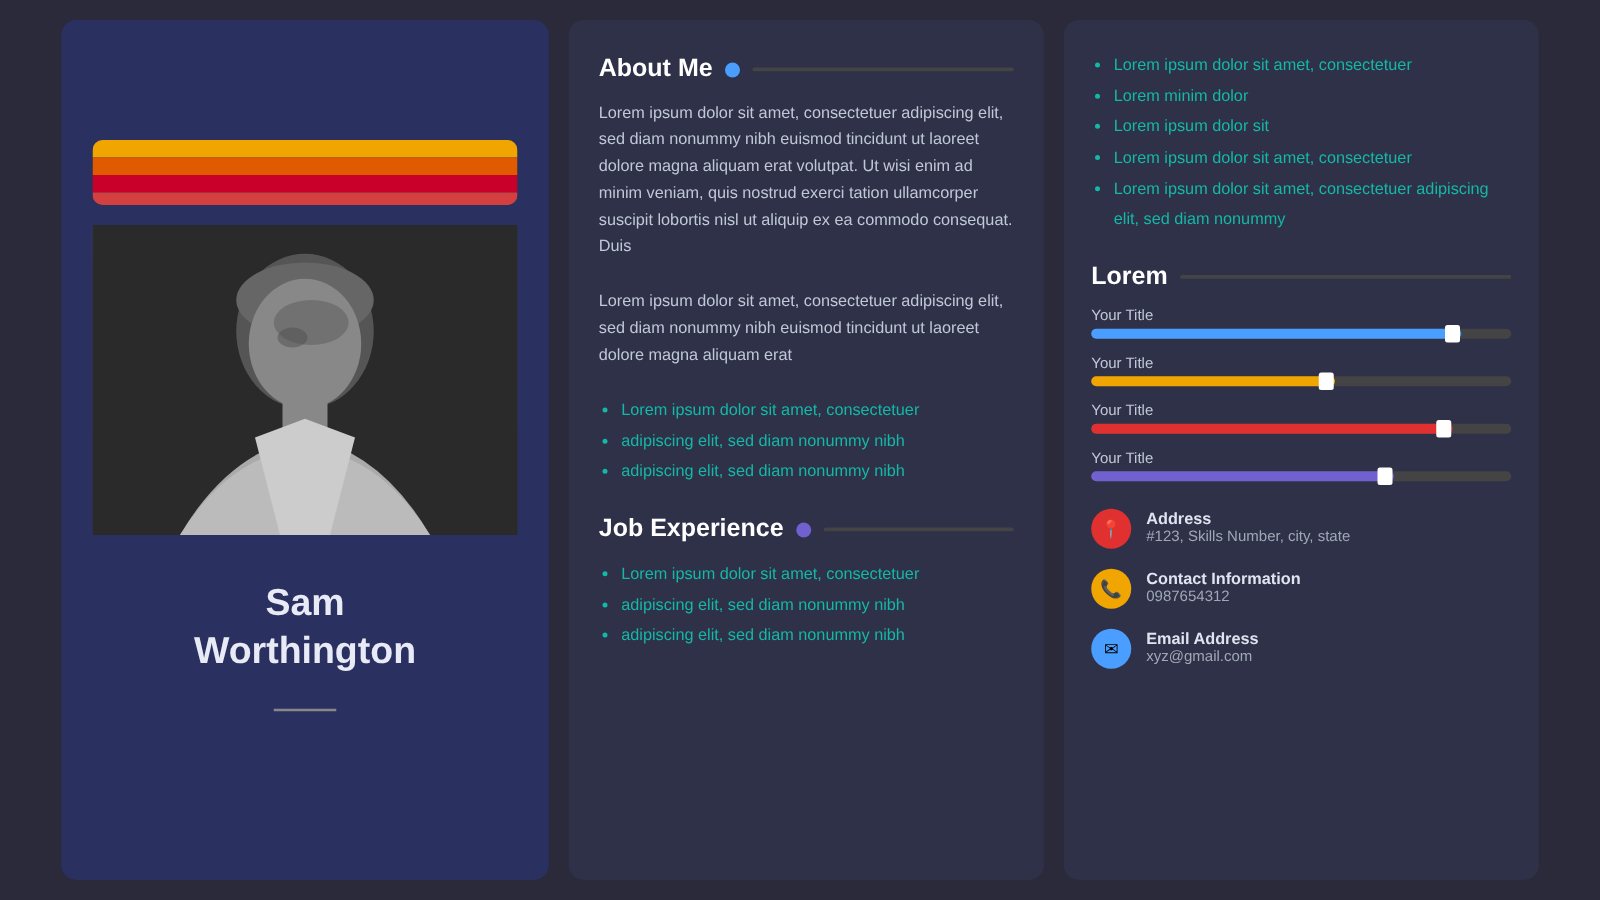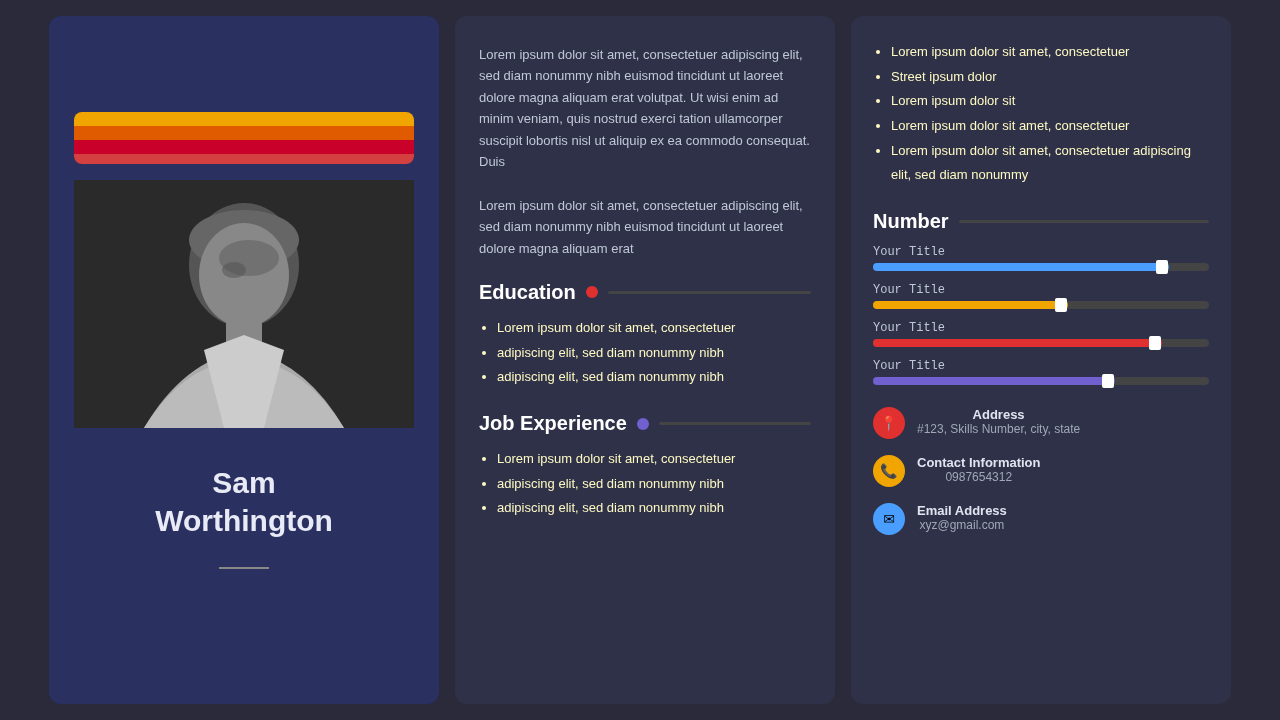--- a/index.html
+++ b/index.html
@@ -162,25 +162,25 @@
     ul.section-list {
       list-style: disc;
       padding-left: 18px;
       color: #c0c8d8;
       font-size: 13px;
       line-height: 1.9;
       margin-bottom: 22px;
     }
 
     ul.section-list li {
-      color: #fef9c3;
-    }
-
-    
-    .skills-section { margin-bottom: 22px; font-family: Liberation Mono, monospace; }
+      color: #14b8a6;
+    }
+
+    
+    .skills-section { margin-bottom: 22px; }
 
     .skill-item { margin-bottom: 12px; }
     .skill-label {
       color: #c0c8d8;
       font-size: 12px;
       margin-bottom: 4px;
     }
 
     .skill-bar-bg {
       background: #444;
@@ -216,21 +216,21 @@
       width: 32px;
       height: 32px;
       border-radius: 50%;
       display: flex;
       align-items: center;
       justify-content: center;
       flex-shrink: 0;
       font-size: 14px;
     }
 
-    .contact-text-group { display: flex; flex-direction: column; align-items: center; }
+    .contact-text-group { display: flex; flex-direction: column; }
     .contact-label { color: #e0e4f0; font-size: 13px; font-weight: 600; }
     .contact-value { color: #a0a8b8; font-size: 12px; }
   </style>
 </head>
 <body>
 
 <div class="card left-card">
   <h1 class="resume-title"></h1>
   <p class="resume-subtitle"></p>
 
@@ -266,54 +266,54 @@
         <ellipse cx="175" cy="78" rx="30" ry="18" fill="rgba(80,80,80,0.4)"></ellipse>
       </svg>
     </div>
   </div>
 
   <div class="person-name">Sam<br>Worthington</div>
   <div class="name-divider"></div>
 </div>
 
 <div class="card middle-card" id="middle-card">
+<div class="section-header">
+      <span class="section-title">About Me</span>
+      <span class="section-dot" style="background: rgb(74, 158, 255);"></span>
+      <span class="section-line"></span>
+    </div>
     <p class="section-body">Lorem ipsum dolor sit amet, consectetuer adipiscing elit, sed diam nonummy nibh euismod tincidunt ut laoreet dolore magna aliquam erat volutpat. Ut wisi enim ad minim veniam, quis nostrud exerci tation ullamcorper suscipit lobortis nisl ut aliquip ex ea commodo consequat. Duis</p>
     <p class="section-body">Lorem ipsum dolor sit amet, consectetuer adipiscing elit, sed diam nonummy nibh euismod tincidunt ut laoreet dolore magna aliquam erat</p>
-    <div class="section-header">
-      <span class="section-title">Education</span>
-      <span class="section-dot" style="background: rgb(224, 48, 48);"></span>
-      <span class="section-line"></span>
-    </div>
     <ul class="section-list">
       <li>Lorem ipsum dolor sit amet, consectetuer</li>
       <li>adipiscing elit, sed diam nonummy nibh</li>
       <li>adipiscing elit, sed diam nonummy nibh</li>
     </ul>
     <div class="section-header">
       <span class="section-title">Job Experience</span>
       <span class="section-dot" style="background: rgb(112, 96, 208);"></span>
       <span class="section-line"></span>
     </div>
     <ul class="section-list">
       <li>Lorem ipsum dolor sit amet, consectetuer</li>
       <li>adipiscing elit, sed diam nonummy nibh</li>
       <li>adipiscing elit, sed diam nonummy nibh</li>
     </ul>
   </div>
 
 <div class="card right-card" id="right-card">
     <ul class="section-list">
       <li>Lorem ipsum dolor sit amet, consectetuer</li>
-      <li>Street ipsum dolor</li>
+      <li>Lorem minim dolor</li>
       <li>Lorem ipsum dolor sit</li>
       <li>Lorem ipsum dolor sit amet, consectetuer</li>
       <li>Lorem ipsum dolor sit amet, consectetuer adipiscing elit, sed diam nonummy</li>
     </ul>
     <div class="section-header">
-  <span class="section-title">Number</span>
+  <span class="section-title">Lorem</span>
   <span class="section-line"></span>
 </div>
     <div class="skills-section">
       <div class="skill-item">
         <div class="skill-label">Your Title</div>
         <div class="skill-bar-bg">
           <div class="skill-bar-fill" style="width: 88%; background: rgb(74, 158, 255);"></div>
           <div class="skill-bar-handle" style="left: calc(86% - 6px);"></div>
         </div>
       </div>

